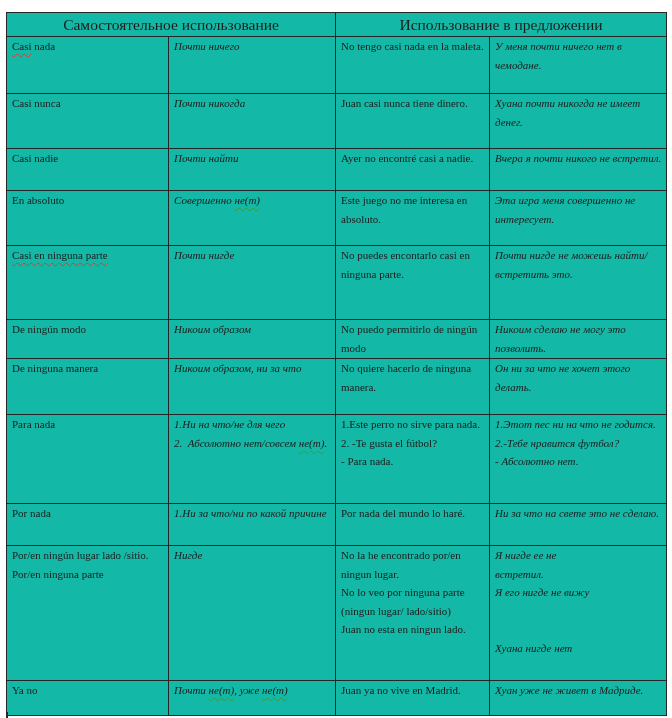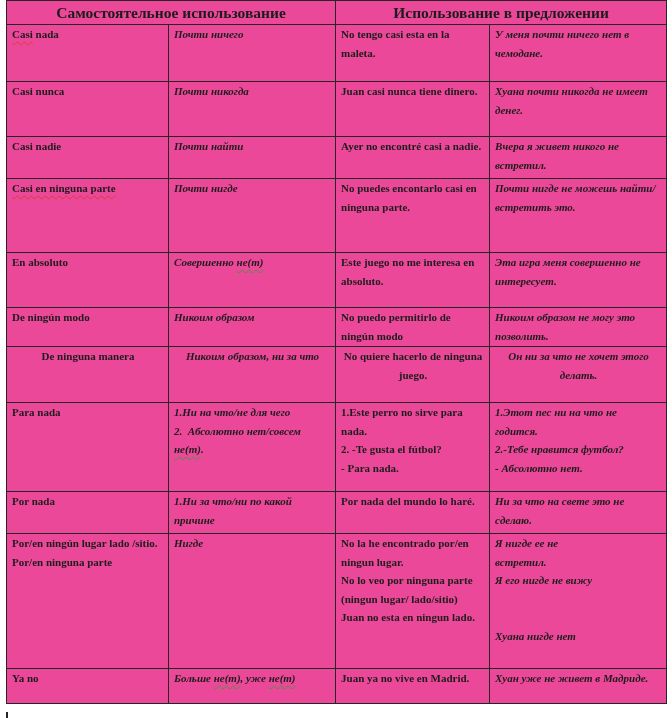--- a/index.html
+++ b/index.html
@@ -3,25 +3,24 @@
 <meta charset="utf-8">
 <style>
   html,body{margin:0;padding:0;background:#ffffff;}
   body{
     width:672px;height:718px;overflow:hidden;
     font-family:"Liberation Serif","DejaVu Serif",serif;
     color:#1c1c1c;
   }
   .page{position:relative;width:672px;height:718px;}
   table.vocab{
-    position:absolute;left:6px;top:0;
+    position:absolute;left:6px;top:12px;
     width:660px;table-layout:fixed;
     border-collapse:collapse;
-    background:#ec4899;
-    font-weight:bold;
+    background:#14b8a6;
   }
   table.vocab td{
     border:1.5px solid #262626;
     vertical-align:top;
     padding:0 4px 0 5px;
     font-size:11px;line-height:18.5px;
     white-space:pre-line;
     overflow:hidden;
   }
   table.vocab col.c1{width:162px;}
@@ -63,63 +62,63 @@
       </colgroup>
     <tbody>
         <tr class="hdr" style="height:23px;">
       <td colspan="2">Самостоятельное использование</td>
       <td colspan="2">Использование в предложении</td>
     </tr>
 
     <tr style="height:57px;">
       <td class="phrase"><span class="sq-red">Casi</span><span> nada</span></td>
       <td class="meaning">Почти ничего</td>
-      <td class="example">No tengo casi esta en la maleta.</td>
+      <td class="example">No tengo casi nada en la maleta.</td>
       <td class="translation">У меня почти ничего нет в чемодане.</td>
     </tr>
 
     <tr style="height:55px;margin-top:8px;">
       <td class="phrase">Casi nunca</td>
       <td class="meaning">Почти никогда</td>
       <td class="example">Juan casi nunca tiene dinero.</td>
       <td class="translation">Хуана почти никогда не имеет денег.</td>
     </tr>
 
     <tr style="height:42px;margin-left:28px;">
       <td class="phrase">Casi nadie</td>
       <td class="meaning">Почти найти</td>
       <td class="example">Ayer no encontré casi a nadie.</td>
-      <td class="translation">Вчера я живет никого не встретил.</td>
+      <td class="translation">Вчера я почти никого не встретил.</td>
+    </tr>
+
+    <tr style="height:55px;">
+      <td class="phrase">En absoluto</td>
+      <td class="meaning"><span>Совершенно </span><span class="sq-green">не(т)</span></td>
+      <td class="example">Este juego no me interesa en absoluto.</td>
+      <td class="translation">Эта игра меня совершенно не интересует.</td>
     </tr>
 
     <tr style="height:74px;">
       <td class="phrase"><span class="sq-red">Casi en ninguna parte</span></td>
       <td class="meaning">Почти нигде</td>
       <td class="example">No puedes encontarlo casi en ninguna parte.</td>
       <td class="translation">Почти нигде не можешь найти/встретить это.</td>
     </tr>
 
-    <tr style="height:55px;">
-      <td class="phrase">En absoluto</td>
-      <td class="meaning"><span>Совершенно </span><span class="sq-green">не(т)</span></td>
-      <td class="example">Este juego no me interesa en absoluto.</td>
-      <td class="translation">Эта игра меня совершенно не интересует.</td>
-    </tr>
-
     <tr style="height:39px;padding-left:8px;">
       <td class="phrase">De ningún modo</td>
       <td class="meaning">Никоим образом</td>
       <td class="example">No puedo permitirlo de ningún modo</td>
-      <td class="translation">Никоим образом не могу это позволить.</td>
+      <td class="translation">Никоим сделаю не могу это позволить.</td>
     </tr>
 
-    <tr style="height:56px;text-align:center;">
+    <tr style="height:56px;">
       <td class="phrase">De ninguna manera</td>
       <td class="meaning">Никоим образом, ни за что</td>
-      <td class="example">No quiere hacerlo de ninguna juego.</td>
+      <td class="example">No quiere hacerlo de ninguna manera.</td>
       <td class="translation">Он ни за что не хочет этого делать.</td>
     </tr>
 
     <tr style="height:89px;">
       <td class="phrase">Para nada</td>
       <td class="meaning"><span>1.Ни на что/не для чего
 2.&nbsp; Абсолютно нет/совсем </span><span class="sq-green">не(т)</span><span>.</span></td>
       <td class="example">1.Este perro no sirve para nada.
 2. -Te gusta el fútbol?
 - Para nada.</td>
@@ -145,21 +144,21 @@
       <td class="translation">Я нигде ее не
 встретил.
 Я его нигде не вижу
 
 
 Хуана нигде нет</td>
     </tr>
 
     <tr style="height:35px;">
       <td class="phrase">Ya no</td>
-      <td class="meaning"><span>Больше </span><span class="sq-green">не(т)</span><span>, уже </span><span class="sq-green">не(т)</span></td>
+      <td class="meaning"><span>Почти </span><span class="sq-green">не(т)</span><span>, уже </span><span class="sq-green">не(т)</span></td>
       <td class="example">Juan ya no vive en Madrid.</td>
       <td class="translation">Хуан уже не живет в Мадриде.</td>
     </tr>
   </tbody>
     </table>
 
   <div class="next-row-stub"></div>
 </div>
 
 </body></html>

